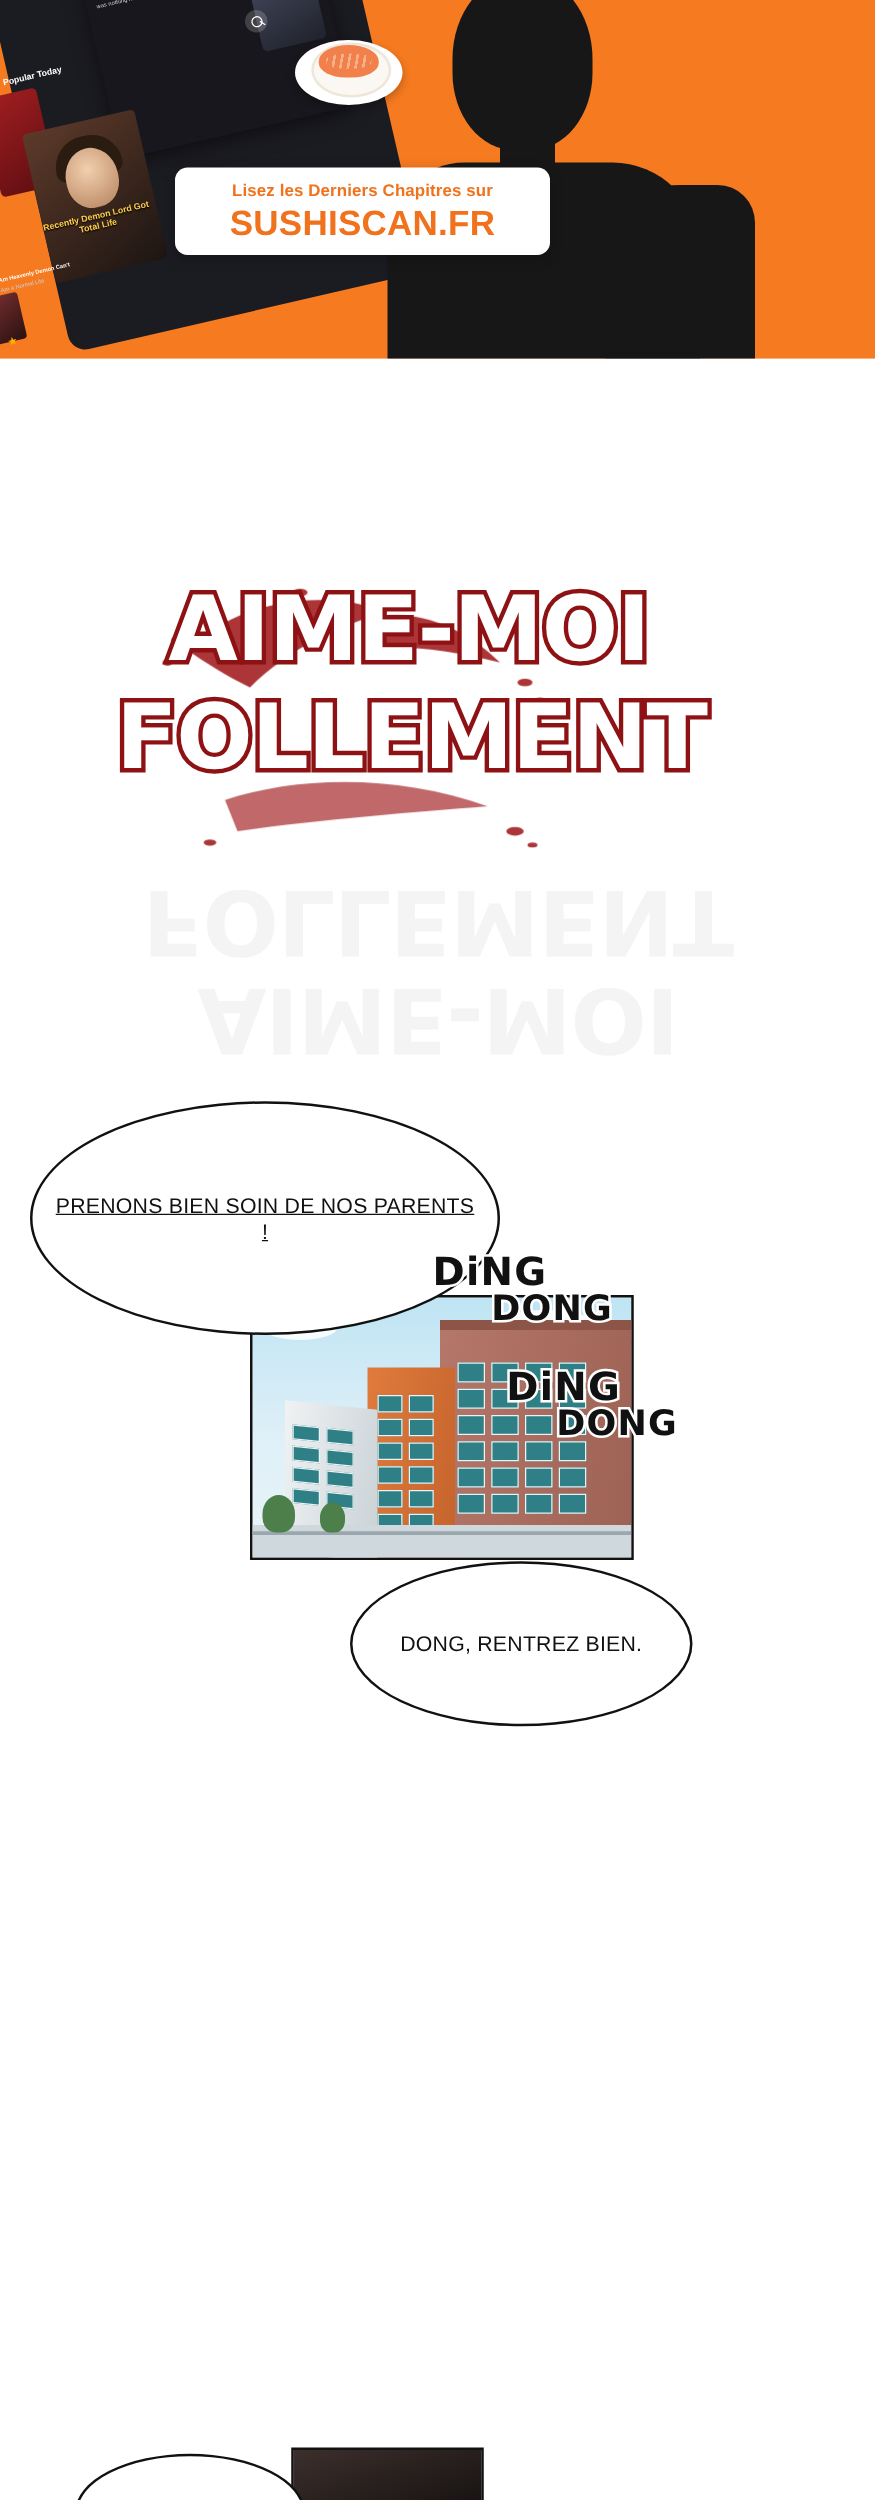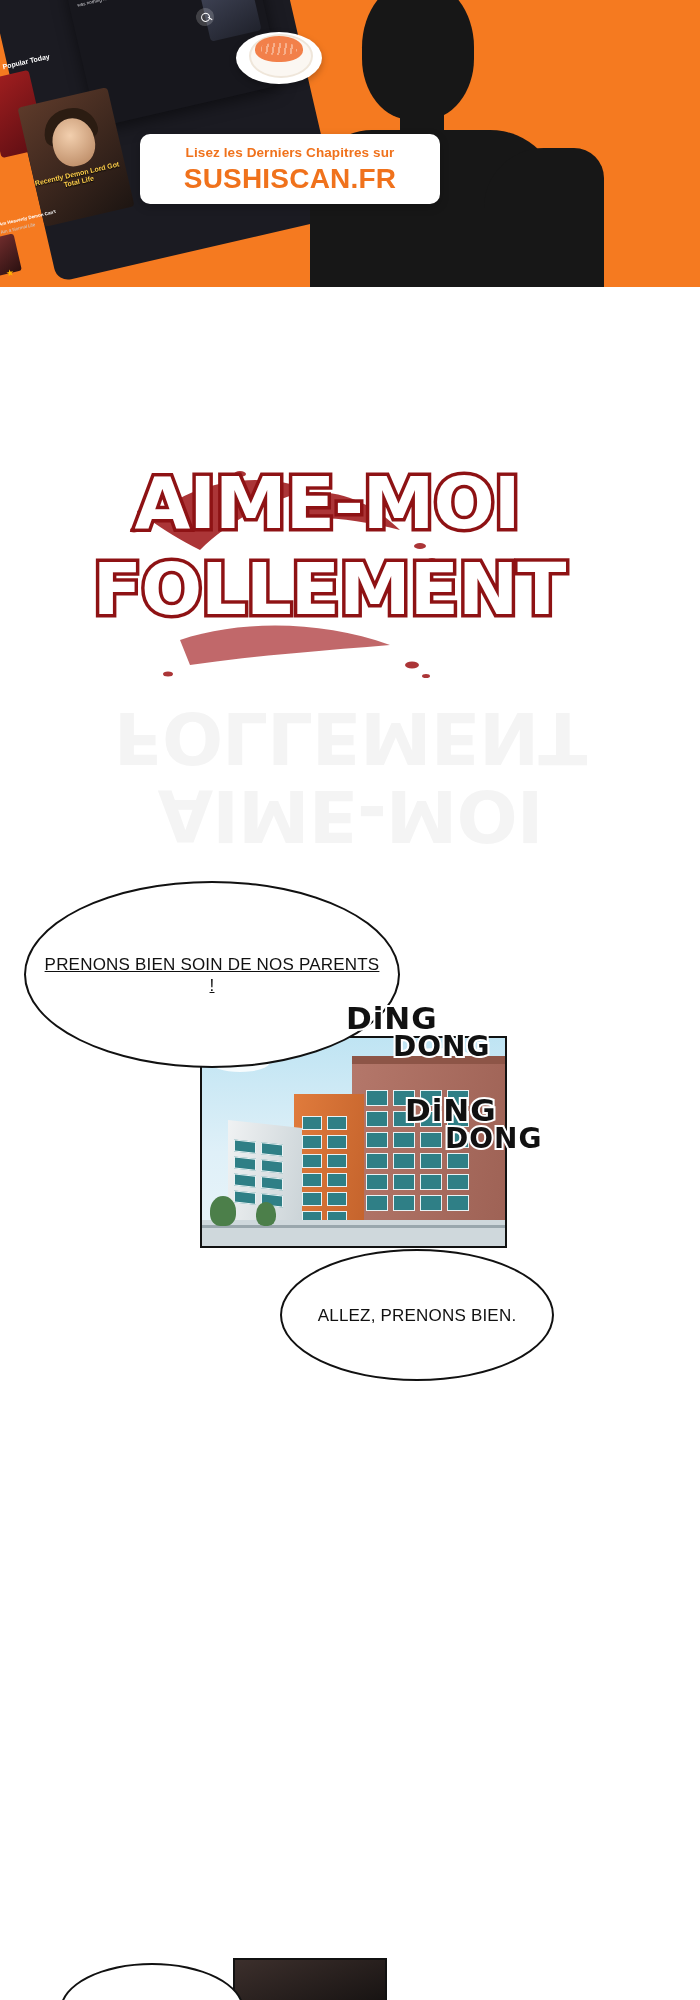--- a/index.html
+++ b/index.html
@@ -620,19 +620,19 @@
 
 <div class="sfx" id="sfx-ding1">DiNG</div>
 <div class="sfx" id="sfx-dong1">DONG</div>
 <div class="sfx" id="sfx-ding2">DiNG</div>
 <div class="sfx" id="sfx-dong2">DONG</div>
 
 <div class="bubble" id="bubble-parents">
   <span>PRENONS BIEN SOIN DE NOS PARENTS !</span>
 </div>
 <div class="bubble" id="bubble-rentrez">
-  <span>ALLEZ, PRENONS BIEN.</span>
+  <span>DONG, RENTREZ BIEN.</span>
 </div>
 <div class="bubble" id="bubble-bottom">
   <span></span>
 </div>
 
 <div class="panel-bottom"></div>
 
 </body></html>

